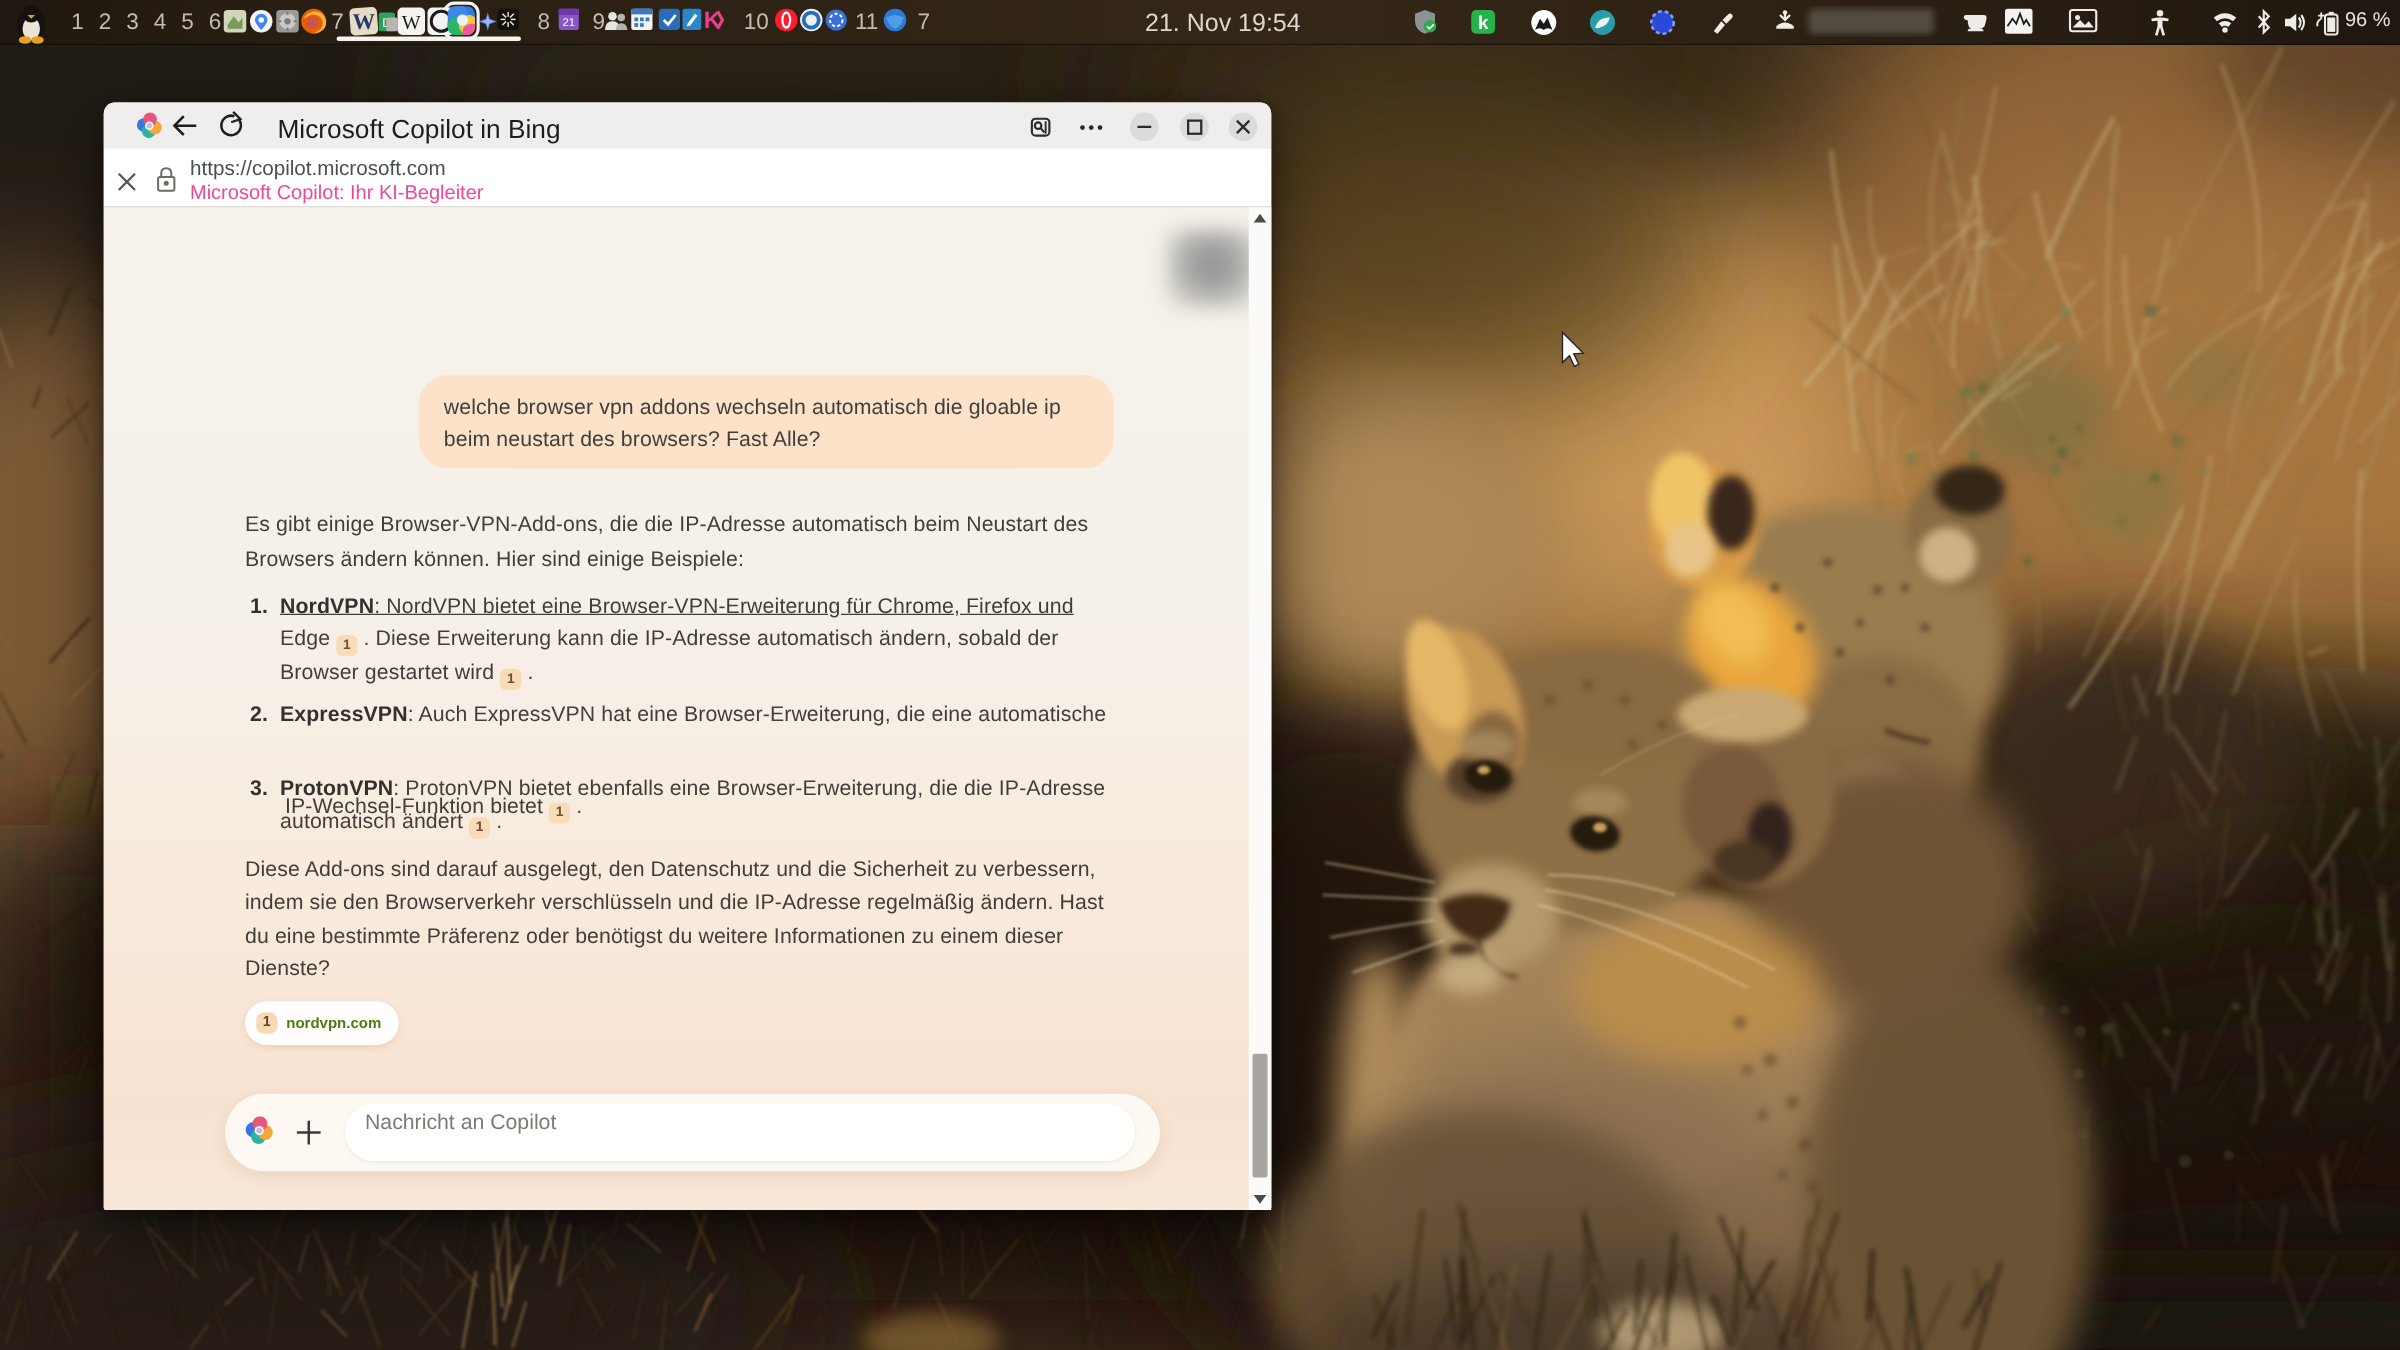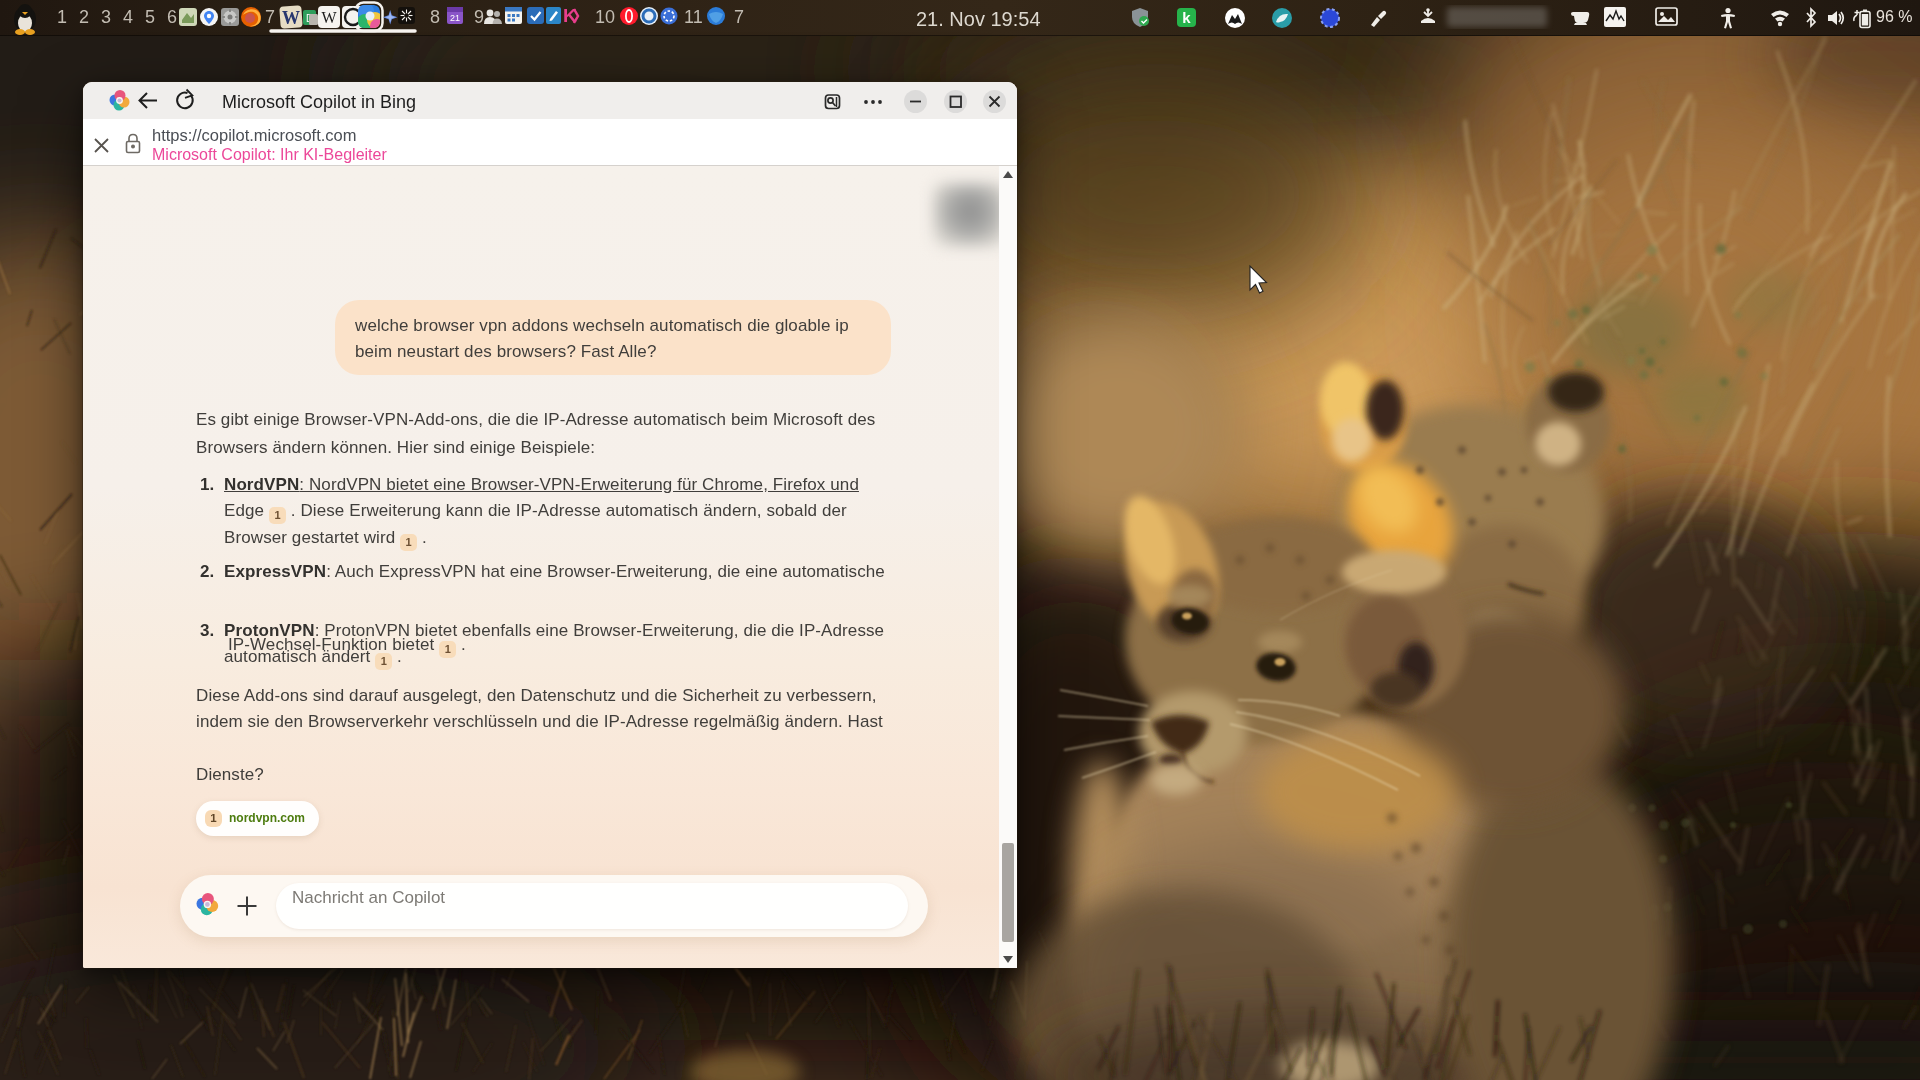--- a/index.html
+++ b/index.html
@@ -7,21 +7,21 @@
 #wall { position:absolute; left:0; top:0; width:1920px; height:1080px; }
 #panel { position:absolute; left:0; top:0; width:1920px; height:36px;
   background:linear-gradient(to right,#201710 0%,#281e13 12%,#2f2316 35%,#342718 52%,#2e2214 72%,#261c12 88%,#1f1710 100%);
   border-bottom:1px solid rgba(0,0,0,0.45); }
 .pn { position:absolute; top:6.5px; font-size:18px; color:#c2bcb2; }
 #clock { position:absolute; top:7.5px; left:916px; font-size:20px; color:#ddd8cf; }
 #batt { position:absolute; top:8px; left:1876px; font-size:16px; color:#e8e2da; }
 #win { position:absolute; left:83px; top:82px; width:934px; height:886px; border-radius:9px 9px 2px 2px;
   box-shadow:0 22px 60px rgba(0,0,0,0.55), 0 4px 16px rgba(0,0,0,0.35), 0 0 0 1px rgba(60,45,30,0.35); background:#f6f1ec; }
 #titlebar { position:absolute; left:0; top:0; width:934px; height:37px; background:#f0eeec; border-radius:9px 9px 0 0; }
-#wtitle { position:absolute; left:139px; top:10px; font-size:18px; color:#1d1d1d; }
+#wtitle { position:absolute; left:139px; top:10px; font-size:21px; color:#1d1d1d; }
 .circbtn { position:absolute; top:89px; width:23px; height:23px; border-radius:50%; background:#dcdbda; }
 #urlbar { position:absolute; left:0; top:37px; width:934px; height:47px; background:#ffffff; border-bottom:1px solid #d5d1cd; }
 #uline1 { position:absolute; left:69px; top:7px; font-size:16.5px; color:#4a4e55; }
 #uline2 { position:absolute; left:69px; top:27px; font-size:16px; color:#ec4899; }
 #content { position:absolute; left:0; top:84px; width:934px; height:802px; overflow:hidden; border-radius:0 0 2px 2px;
   background:linear-gradient(to bottom,#f6f1eb 0%,#f6f0ea 40%,#f8ecdf 62%,#f9e7d8 78%,#f8e3d2 90%,#f9e8da 100%);padding-left:24px; }
 .t { position:absolute; font-size:17px; color:#403e3b; white-space:nowrap; line-height:20px; letter-spacing:0.1px; }
 .b { font-weight:bold; color:#33312e; }
 .cite { display:inline-block; width:17px; height:17px; border-radius:5px; background:#f8dcba; color:#6e5134; font-size:11px; font-weight:bold; text-align:center; line-height:17px; vertical-align:-3px; letter-spacing:0; }
 #bubble { position:absolute; left:252px; top:134px; width:556px; height:75px; background:#fbe2c9; border-radius:24px; }
@@ -1024,34 +1024,35 @@
       </g>
     </svg>
     <span id="uline1">https://copilot.microsoft.com</span>
     <span id="uline2">Microsoft Copilot: Ihr KI-Begleiter</span>
   </div>
   <div id="content">
     <div id="avatar"></div>
     <div id="bubble"></div>
     <div class="t" style="left:272px;top:150.2px;">welche browser vpn addons wechseln automatisch die gloable ip</div>
     <div class="t" style="left:272px;top:176px;">beim neustart des browsers? Fast Alle?</div>
-    <div class="t" style="left:113px;top:244.2px;">Es gibt einige Browser-VPN-Add-ons, die die IP-Adresse automatisch beim Microsoft des</div>
+    <div class="t" style="left:113px;top:244.2px;">Es gibt einige Browser-VPN-Add-ons, die die IP-Adresse automatisch beim Neustart des</div>
     <div class="t" style="left:113px;top:271.5px;">Browsers ändern können. Hier sind einige Beispiele:</div>
     <div class="t b" style="left:117px;top:308.7px;">1.</div>
     <div class="t" style="left:141px;top:308.7px;text-decoration:underline;"><span class="b">NordVPN</span>: NordVPN bietet eine Browser-VPN-Erweiterung für Chrome, Firefox und</div>
     <div class="t" style="left:141px;top:335.3px;">Edge <span class="cite">1</span> . Diese Erweiterung kann die IP-Adresse automatisch ändern, sobald der</div>
     <div class="t" style="left:141px;top:361.8px;">Browser gestartet wird <span class="cite">1</span> .</div>
     <div class="t b" style="left:117px;top:395.6px;">2.</div>
     <div class="t" style="left:141px;top:395.6px;"><span class="b">ExpressVPN</span>: Auch ExpressVPN hat eine Browser-Erweiterung, die eine automatische</div>
     <div class="t" style="left:145px;top:421.4px;margin-top:48px;">IP-Wechsel-Funktion bietet <span class="cite">1</span> .</div>
     <div class="t b" style="left:117px;top:455.1px;">3.</div>
     <div class="t" style="left:141px;top:455.1px;"><span class="b">ProtonVPN</span>: ProtonVPN bietet ebenfalls eine Browser-Erweiterung, die die IP-Adresse</div>
     <div class="t" style="left:141px;top:481px;">automatisch ändert <span class="cite">1</span> .</div>
     <div class="t" style="left:113px;top:520px;">Diese Add-ons sind darauf ausgelegt, den Datenschutz und die Sicherheit zu verbessern,</div>
     <div class="t" style="left:113px;top:546.4px;">indem sie den Browserverkehr verschlüsseln und die IP-Adresse regelmäßig ändern. Hast</div>
+    <div class="t" style="left:113px;top:572.9px;">du eine bestimmte Präferenz oder benötigst du weitere Informationen zu einem dieser</div>
     <div class="t" style="left:113px;top:599.4px;">Dienste?</div>
     <div id="chippill">
         <div id="chipnum">1</div>
         <div id="chiptext">nordvpn.com</div>
       </div>
     <div id="inputouter">
       <svg width="26" height="26" viewBox="0 0 26 26" style="position:absolute;left:16px;top:18px;">
         <circle cx="6.5" cy="10.8" r="6" fill="#3b76e0"></circle>
         <circle cx="10.8" cy="16.2" r="6" fill="#2bb5a0"></circle>
         <circle cx="16.2" cy="13" r="6" fill="#f2a93c"></circle>

